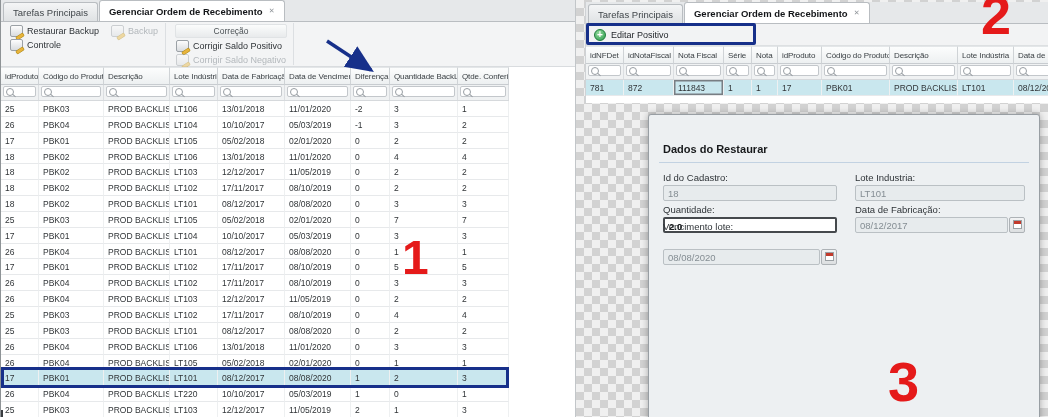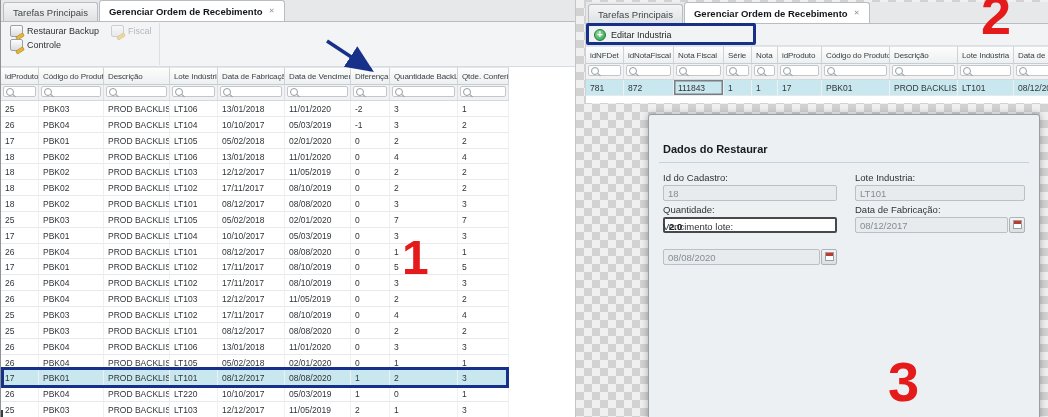--- a/index.html
+++ b/index.html
@@ -103,27 +103,42 @@
       </div>
     <div id="left-toolbar">
         <div class="tgroup">
           <div class="tbtn-row">
             <div class="tbtn">
               <div class="ticon"></div>
               <div style="display: inline;">Restaurar Backup</div>
             </div>
             <div class="tbtn disabled">
               <div class="ticon"></div>
-              <div style="display: inline;">Fiscal</div>
+              <div style="display: inline;">Backup</div>
             </div>
           </div>
           <div class="tbtn-row">
             <div class="tbtn">
               <div class="ticon"></div>
               <div style="display: inline;">Controle</div>
+            </div>
+          </div>
+        </div>
+        <div class="tgroup">
+          <div class="tgroup-title">Correção</div>
+          <div class="tbtn-row">
+            <div class="tbtn">
+              <div class="ticon"></div>
+              <div style="display: inline;">Corrigir Saldo Positivo</div>
+            </div>
+          </div>
+          <div class="tbtn-row">
+            <div class="tbtn disabled">
+              <div class="ticon"></div>
+              <div style="display: inline;">Corrigir Saldo Negativo</div>
             </div>
           </div>
         </div>
       </div>
     <div class="grid" id="left-grid" style="top:67px;width:508px;">
         <div class="gh">
           <div class="ghc" style="width: 38px;">idProduto</div>
           <div class="ghc" style="width: 65px;">Código do Produto</div>
           <div class="ghc" style="width: 66px;">Descrição</div>
           <div class="ghc" style="width: 48px;">Lote Indústria</div>
@@ -412,21 +427,21 @@
           <div style="display: inline;">Tarefas Principais</div>
         </div>
         <div class="tab active">
           <div style="display: inline;">Gerenciar Ordem de Recebimento</div>
           <div class="tabx" style="display: inline;">✕</div>
         </div>
       </div>
     <div id="right-toolbar">
       <span id="edit-backlist-btn">
         <span class="plus-icon">+</span>
-        <span>Editar Industria</span>
+        <span>Editar Positivo</span>
       </span>
     </div>
     <div class="grid" id="right-grid" style="top:44px;width:503px;">
         <div class="gh">
           <div class="ghc" style="width: 38px;">idNFDet</div>
           <div class="ghc" style="width: 50px;">idNotaFiscal</div>
           <div class="ghc" style="width: 50px;">Nota Fiscal</div>
           <div class="ghc" style="width: 28px;">Série</div>
           <div class="ghc" style="width: 26px;">Nota</div>
           <div class="ghc" style="width: 44px;">idProduto</div>

